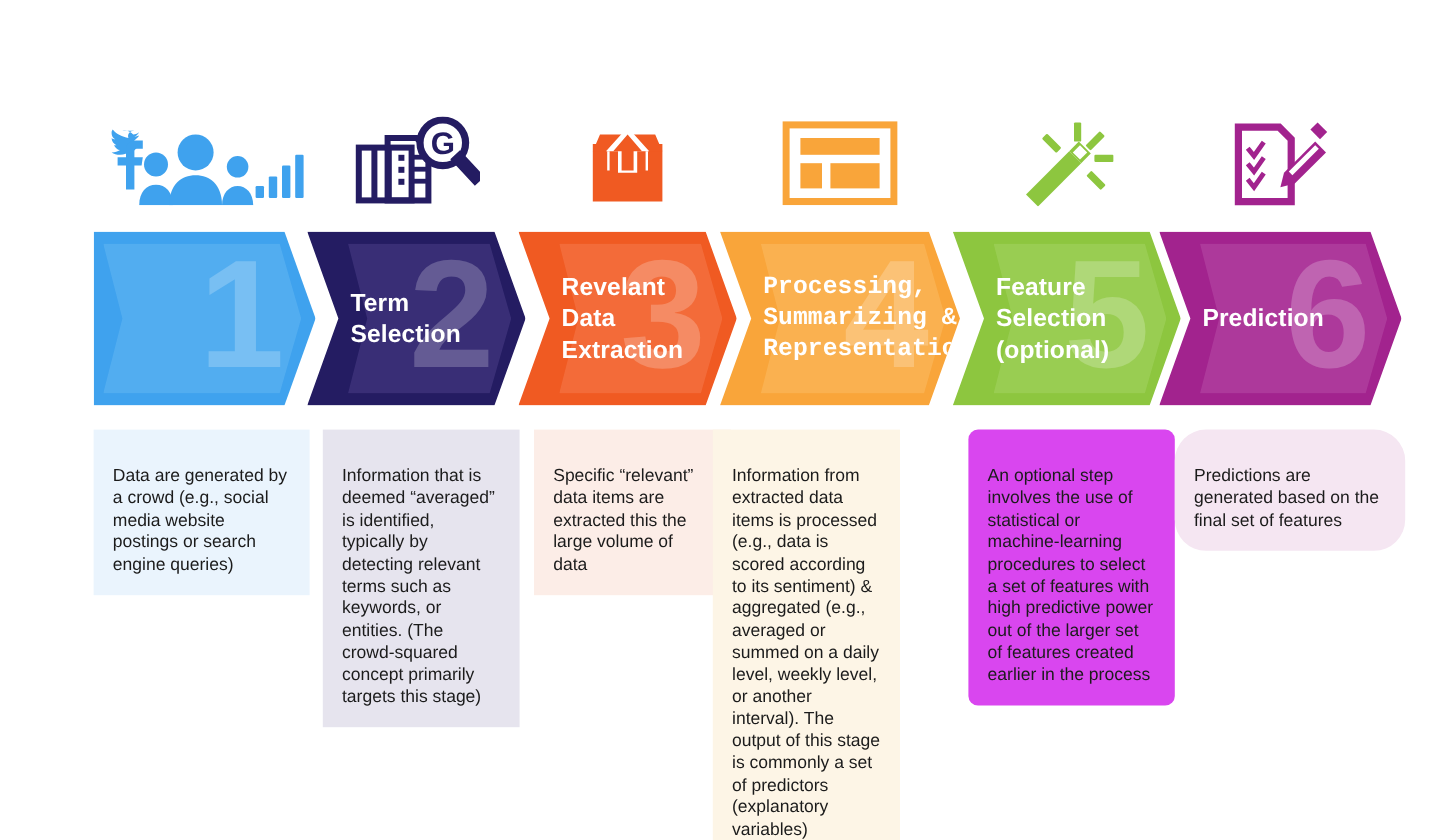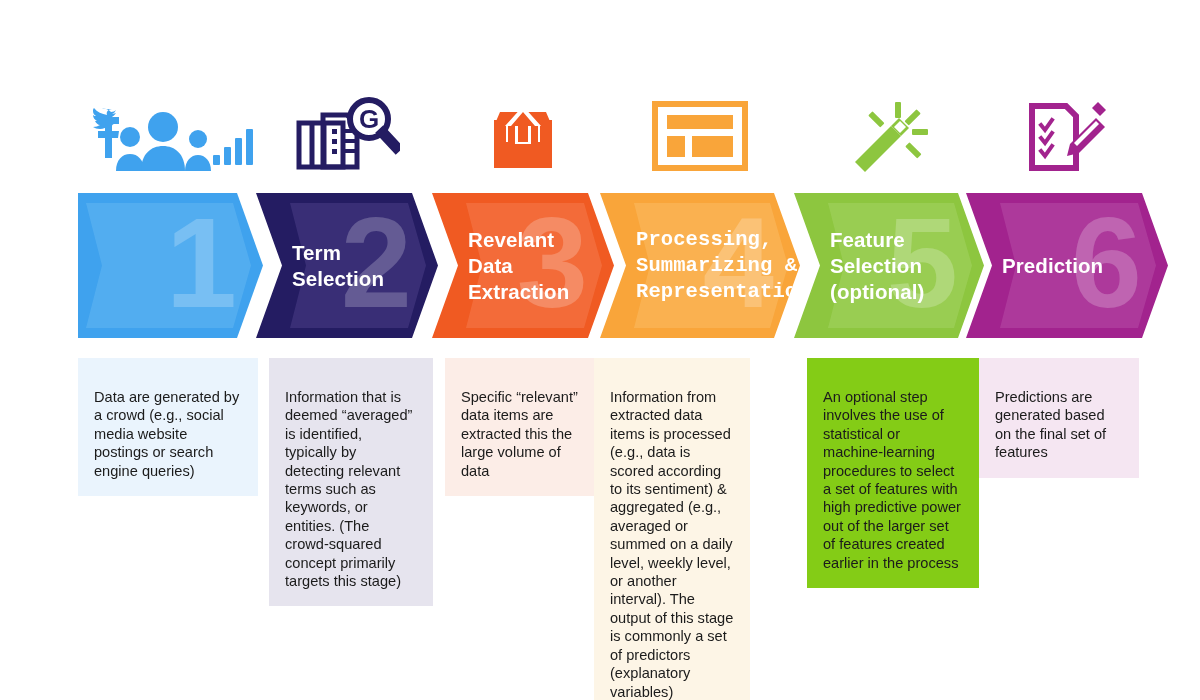--- a/index.html
+++ b/index.html
@@ -226,17 +226,17 @@
         <span class="chev-num">6</span>
         <div class="chev-label" style="margin-left: 36px; margin-right: 30px;">Prediction</div>
       </div>
     </div>
 
   <div class="desc-row" id="desc-row">
       <div class="desc" style="left: 0px; width: 180px; background: rgb(234, 244, 253);">Data are generated by a crowd (e.g., social media website postings or search engine queries)</div>
       <div class="desc" style="left: 191px; width: 164px; background: rgb(230, 228, 238);">Information that is deemed “averaged” is identified, typically by detecting relevant terms such as keywords, or entities. (The crowd-squared concept primarily targets this stage)</div>
       <div class="desc" style="left: 367px; width: 164px; background: rgb(252, 237, 231);">Specific “relevant” data items are extracted this the large volume of data</div>
       <div class="desc" style="left: 516px; width: 156px; background: rgb(253, 245, 230);">Information from extracted data items is processed (e.g., data is scored according to its sentiment) &amp; aggregated (e.g., averaged or summed on a daily level, weekly level, or another interval). The output of this stage is commonly a set of predictors (explanatory variables)</div>
-      <div class="desc" style="left: 729px; width: 172px; background: #84cc16;">An optional step involves the use of statistical or machine-learning procedures to select a set of features with high predictive power out of the larger set of features created earlier in the process</div>
-      <div class="desc" style="left: 901px; width: 160px; background: rgb(245, 230, 242);">Predictions are generated based on the final set of features</div>
+      <div class="desc" style="left: 729px; width: 172px; background: #d946ef; border-radius: 8px;">An optional step involves the use of statistical or machine-learning procedures to select a set of features with high predictive power out of the larger set of features created earlier in the process</div>
+      <div class="desc" style="left: 901px; width: 192px; background: rgb(245, 230, 242); border-radius: 26px;">Predictions are generated based on the final set of features</div>
     </div>
 
 </div>
 
 </body></html>

